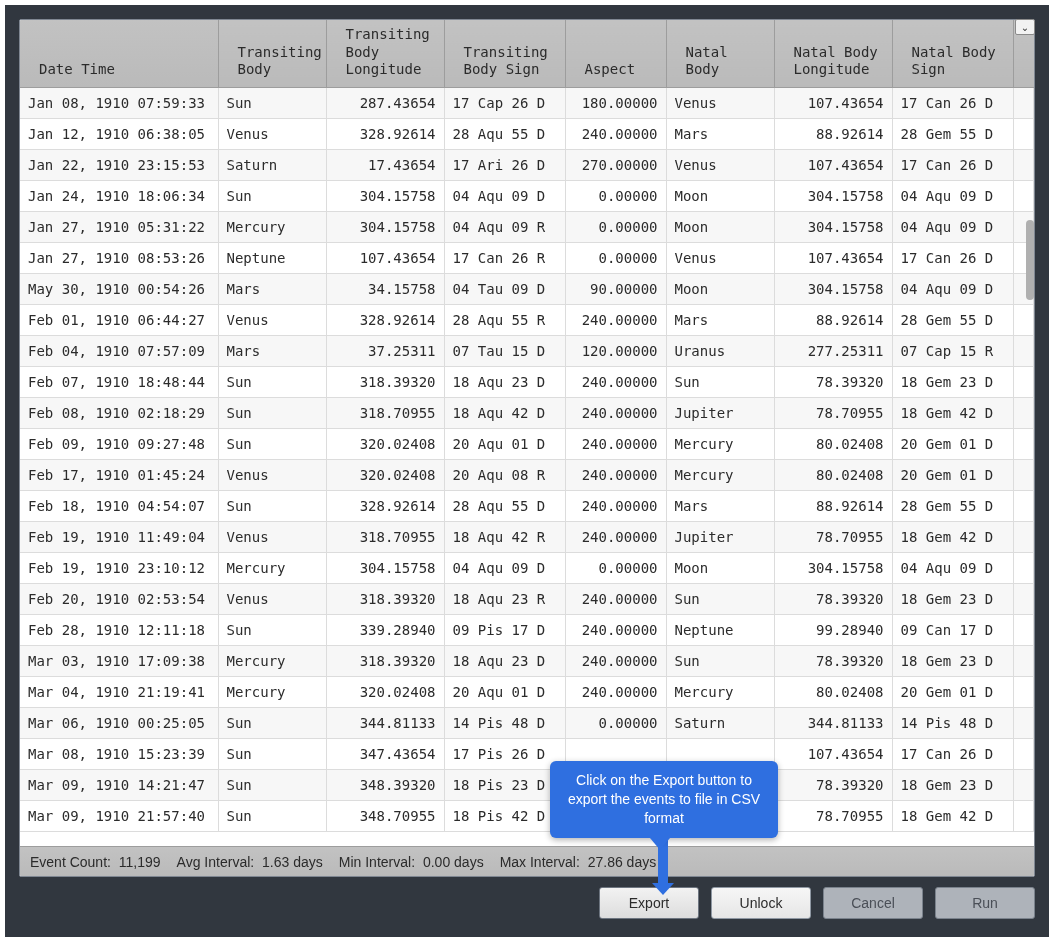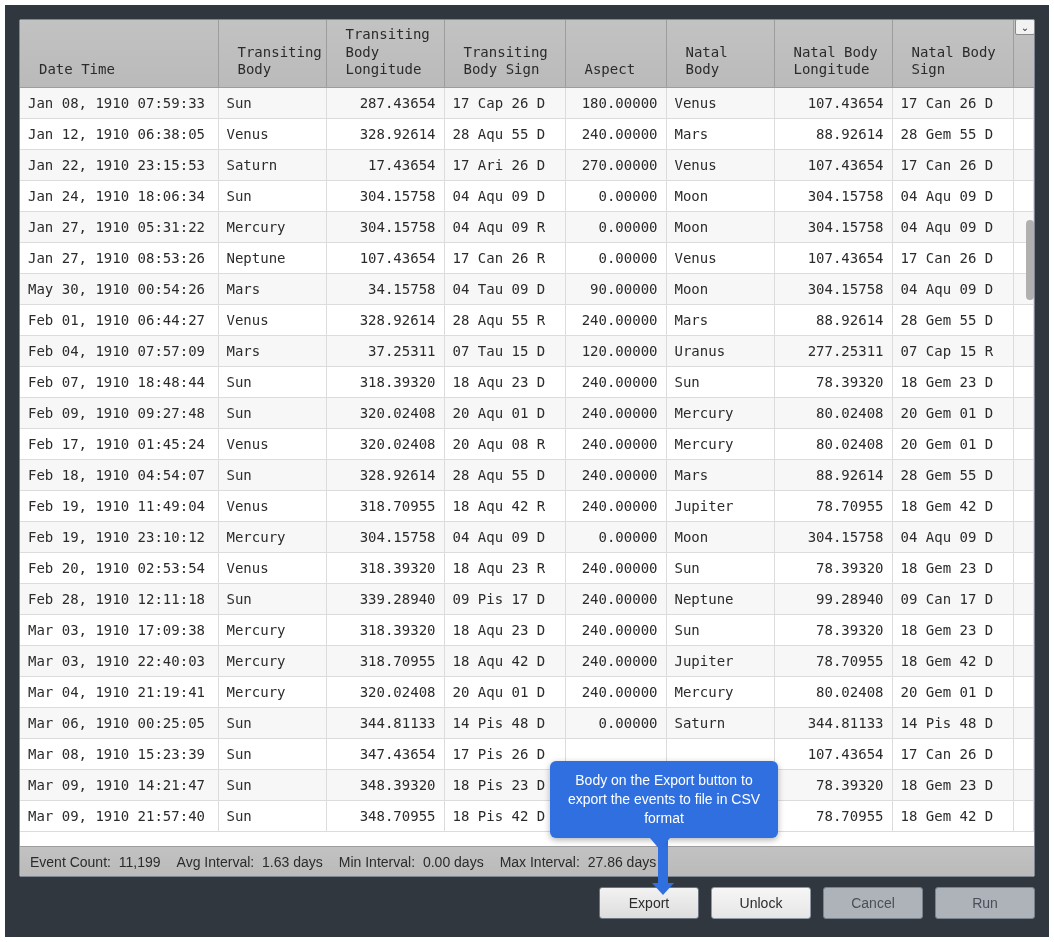--- a/index.html
+++ b/index.html
@@ -321,20 +321,31 @@
               <td>Sun</td>
               <td class="num">318.39320</td>
               <td>18 Aqu 23 D</td>
               <td class="num">240.00000</td>
               <td>Sun</td>
               <td class="num">78.39320</td>
               <td>18 Gem 23 D</td>
               <td></td>
             </tr>
             <tr>
+              <td>Feb 08, 1910 02:18:29</td>
+              <td>Sun</td>
+              <td class="num">318.70955</td>
+              <td>18 Aqu 42 D</td>
+              <td class="num">240.00000</td>
+              <td>Jupiter</td>
+              <td class="num">78.70955</td>
+              <td>18 Gem 42 D</td>
+              <td></td>
+            </tr>
+            <tr>
               <td>Feb 09, 1910 09:27:48</td>
               <td>Sun</td>
               <td class="num">320.02408</td>
               <td>20 Aqu 01 D</td>
               <td class="num">240.00000</td>
               <td>Mercury</td>
               <td class="num">80.02408</td>
               <td>20 Gem 01 D</td>
               <td></td>
             </tr>
@@ -406,31 +417,20 @@
             </tr>
             <tr>
               <td>Mar 03, 1910 17:09:38</td>
               <td>Mercury</td>
               <td class="num">318.39320</td>
               <td>18 Aqu 23 D</td>
               <td class="num">240.00000</td>
               <td>Sun</td>
               <td class="num">78.39320</td>
               <td>18 Gem 23 D</td>
-              <td></td>
-            </tr>
-            <tr>
-              <td>Mar 03, 1910 22:40:03</td>
-              <td>Mercury</td>
-              <td class="num">318.70955</td>
-              <td>18 Aqu 42 D</td>
-              <td class="num">240.00000</td>
-              <td>Jupiter</td>
-              <td class="num">78.70955</td>
-              <td>18 Gem 42 D</td>
               <td></td>
             </tr>
             <tr>
               <td>Mar 04, 1910 21:19:41</td>
               <td>Mercury</td>
               <td class="num">320.02408</td>
               <td>20 Aqu 01 D</td>
               <td class="num">240.00000</td>
               <td>Mercury</td>
               <td class="num">80.02408</td>
@@ -491,21 +491,21 @@
             <span class="val">11,199</span></span>
       <span><span class="lbl">Avg Interval:</span>
             <span class="val">1.63 days</span></span>
       <span><span class="lbl">Min Interval:</span>
             <span class="val">0.00 days</span></span>
       <span><span class="lbl">Max Interval:</span>
             <span class="val">27.86 days</span></span>
     </div>
   </div>
 
-  <div class="tooltip">Body on the Export button to export the events to file in CSV format</div>
+  <div class="tooltip">Click on the Export button to export the events to file in CSV format</div>
   <div class="tooltip-stem"></div>
 
   <div class="button-row">
     <div class="btn highlight">Export</div>
     <div class="btn">Unlock</div>
     <div class="btn disabled">Cancel</div>
     <div class="btn disabled">Run</div>
   </div>
 
 </div>

